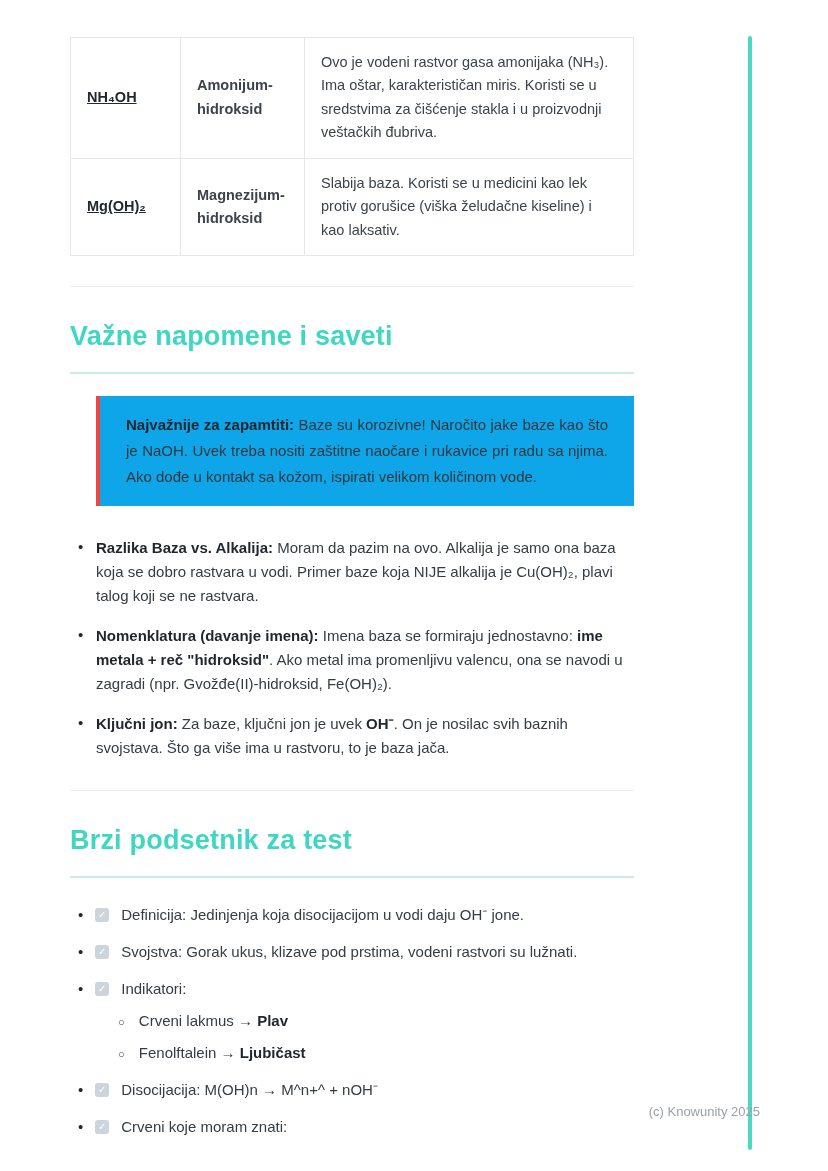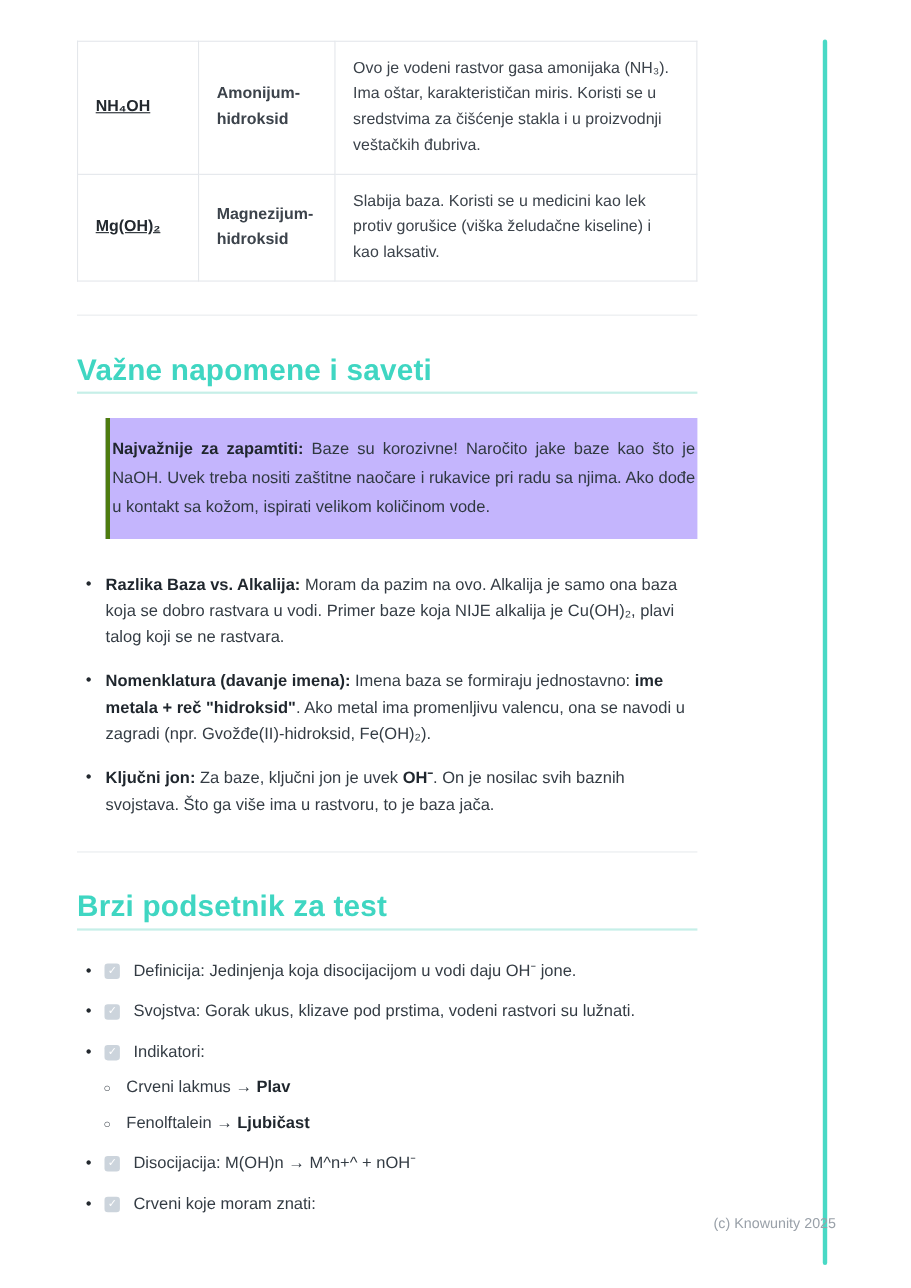--- a/index.html
+++ b/index.html
@@ -20,30 +20,30 @@
   td.name { width: 124px; font-weight: bold; }
   td.desc { }
 
   hr.rule { border: none; border-top: 1px solid #e8ebee; margin: 30px 0 0 0; }
 
   h2.section-title {
     margin-top: 34px;
     font-size: 27px;
     font-weight: bold;
     color: #3fd6c2;
-    padding-bottom: 4px;
+    padding-bottom: 20px;
     border-bottom: 2px solid #c6efe8;
     letter-spacing: 0.2px;
   }
 
   .callout {
     margin: 22px 0 0 26px;
-    background: #c4b5fd;
-    border-left: 4px solid #4d7c0f;
-    padding: 16px 2px;
+    background: #0ea5e9;
+    border-left: 4px solid #ef4444;
+    padding: 16px 26px;
     font-size: 15px;
     line-height: 1.72;
     text-align: justify;
     color: #2f3840;
   }
   strong { color: #1f262d; text-align: right; }
 
   ul.bullets { list-style: none; margin-top: 30px; }
   ul.bullets > li {
     position: relative;
@@ -57,21 +57,21 @@
   ul.checklist { list-style: none; margin-top: 26px; }
   ul.checklist > li { margin-bottom: 16px; font-size: 15px; line-height: 1.4; }
   .check-row { display: flex; align-items: center; padding-left: 8px; }
   .check-row .dot { margin-right: 12px; color: #22282e; }
   .checkbox {
     width: 14px; height: 14px; flex: none;
     background: #ccd4dc; border-radius: 3px;
     color: #ffffff; font-size: 10px; line-height: 14px; text-align: center;
     margin-right: 12px;
   }
-  ul.sub { list-style: none; margin: 11px 0 4px 24px; }
+  ul.sub { list-style: none; margin: 11px 0 4px 48px; }
   ul.sub > li { margin-bottom: 11px; font-size: 15px; }
   .circle { margin-right: 10px; font-size: 11px; color: #3c434b; }
 
   .side-accent {
     position: absolute; left: 748px; top: 36px;
     width: 4px; height: 1114px;
     background: #49d9c5; border-radius: 2px;
   }
   .footer {
     position: absolute; right: 68px; bottom: 52px;

